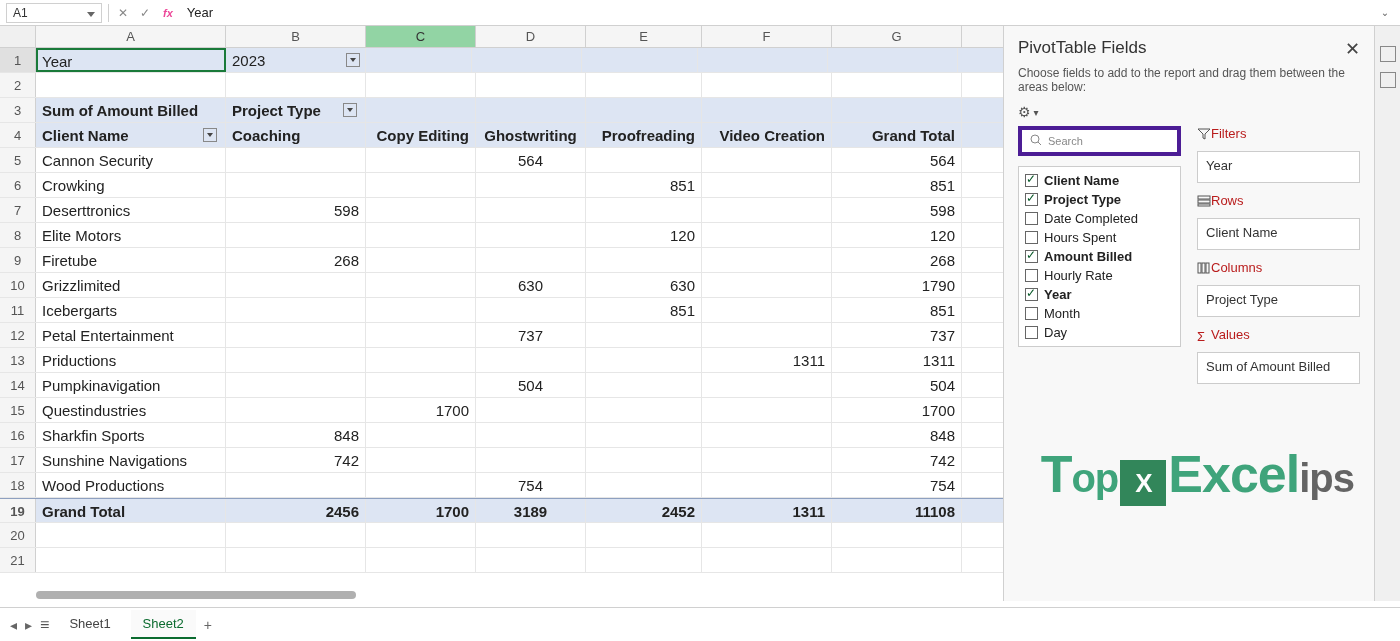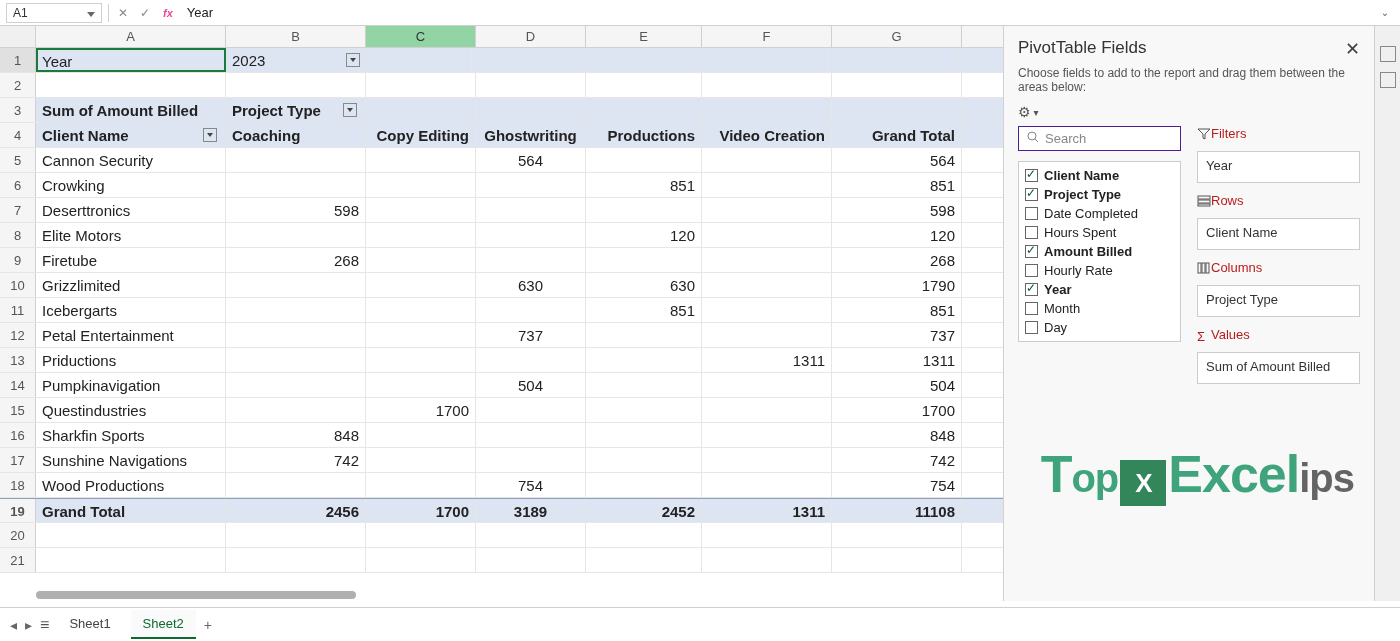--- a/index.html
+++ b/index.html
@@ -56,21 +56,21 @@
     .scrollbar-thumb { position: absolute; left: 0; width: 320px; height: 8px; background: #b0b0b0; border-radius: 4px; }
 
     
     .field-pane { width: 370px; background: #f8f8f8; padding: 12px 14px; position: relative; }
     .fp-title { font-size: 17px; font-weight: 400; color: #333; }
     .fp-close { position: absolute; right: 14px; top: 12px; font-size: 18px; color: #444; cursor: pointer; }
     .fp-sub { font-size: 12px; color: #555; margin: 8px 0 10px; max-width: 330px; }
     .fp-gear { font-size: 14px; color: #555; display: inline-flex; align-items: center; gap: 3px; margin-bottom: 6px; }
     .fp-body { display: flex; gap: 16px; height: 430px; }
     .fp-col { flex: 1; display: flex; flex-direction: column; gap: 10px; }
-    .search-box { border: 1px solid #4c1d95; background: #fff; padding: 4px 8px; display: flex; align-items: center; gap: 6px; font-size: 13px; color: #888; }
+    .search-box { border: 4px solid #4c1d95; background: #fff; padding: 4px 8px; display: flex; align-items: center; gap: 6px; font-size: 11px; color: #888; }
     .field-list { border: 1px solid #ccc; background: #fff; padding: 4px 6px; font-size: 13px; }
     .fld { display: flex; align-items: center; gap: 6px; padding: 2px 0; white-space: nowrap; }
     .cb { width: 13px; height: 13px; border: 1px solid #666; display: inline-block; position: relative; flex-shrink: 0; }
     .cb.chk::after { content: "✓"; position: absolute; left: 0; top: -3px; font-size: 12px; color: #0a5a2a; }
     .chk-lbl { font-weight: 700; }
 
     .area-head { display: flex; align-items: center; font-size: 13px; color: #b91c1c; font-weight: 400; }
     .area-ico { display: inline-block; width: 14px; height: 12px; }
     .area-box { border: 1px solid #ccc; background: #fff; padding: 6px 8px; font-size: 13px; min-height: 32px; color: #333; }
 
@@ -147,21 +147,21 @@
           <div class="cell cellE "></div>
           <div class="cell cellF "></div>
           <div class="cell cellG "></div>
 </div>
         <div class="rowline blue">
           <div class="rh">4</div>
   <div class="cell cellA bold">Client Name<span class="dd dd-right"></span></div>
   <div class="cell cellB bold">Coaching</div>
   <div class="cell cellC bold num">Copy Editing</div>
   <div class="cell cellD bold num">Ghostwriting</div>
-  <div class="cell cellE bold num">Productions</div>
+  <div class="cell cellE bold num">Proofreading</div>
   <div class="cell cellF bold num">Video Creation</div>
   <div class="cell cellG bold num">Grand Total</div>
 </div>
         <div class="rowline">
           <div class="rh">5</div>
     <div class="cell cellA ">Cannon Security</div>
     <div class="cell cellB num "></div>
           <div class="cell cellC num "></div>
           <div class="cell cellD num ">564</div>
           <div class="cell cellE num "></div>

